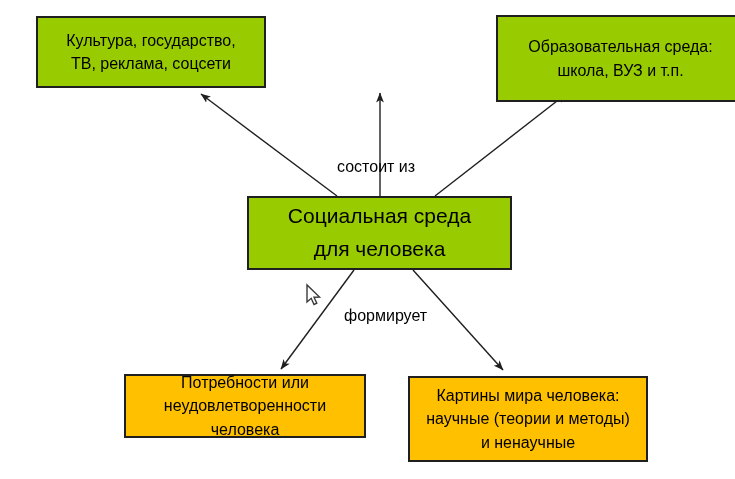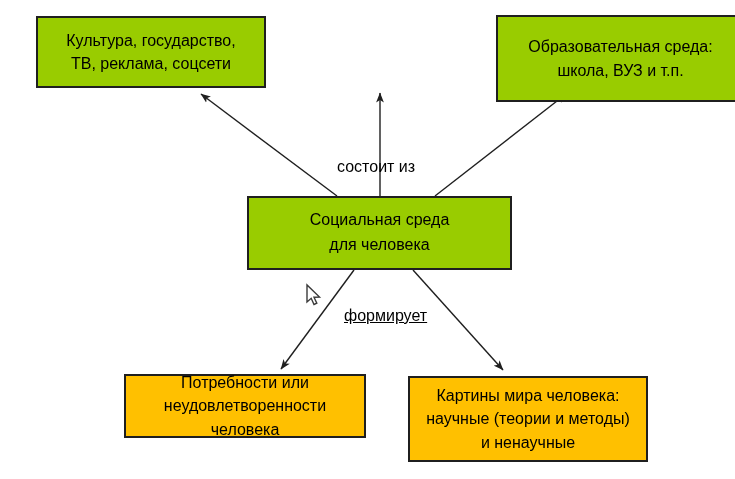--- a/index.html
+++ b/index.html
@@ -29,21 +29,21 @@
     justify-content: center;
     align-items: center;
     text-align: center;
     color: var(--text);
     font-size: 16px;
     line-height: 1.45;
     cursor: default;
   }
   .node.green  { background: var(--green); }
   .node.orange { background: var(--orange); }
-  .node.center-node { font-size: 16px; line-height: 1.55; }
+  .node.center-node { font-size: 21px; line-height: 1.55; }
   .node .line { display: block; white-space: nowrap; }
   .edge-label {
     position: absolute;
     font-size: 16px;
     color: var(--text);
     white-space: nowrap;
   }
   #arrow-layer {
     position: absolute;
     left: 0; top: 0;
@@ -80,21 +80,21 @@
     <span class="line">ТВ, реклама, соцсети</span>
   </div>
 
 
   <div class="node green" style="left:472px; top:15px; width:249px; height:87px;">
     <span class="line">Образовательная среда:</span>
     <span class="line">школа, ВУЗ и т.п.</span>
   </div>
 
   <div class="edge-label" style="left:313px; top:158px;">состоит из</div>
-  <div class="edge-label" style="left:320px; top:307px;text-decoration:underline;">формирует</div>
+  <div class="edge-label" style="left:320px; top:307px;">формирует</div>
 
   <div class="node green center-node" style="left:223px; top:196px; width:265px; height:74px;">
     <span class="line">Социальная среда</span>
     <span class="line">для человека</span>
   </div>
 
   <div class="node orange" style="left:100px; top:374px; width:242px; height:64px;">
     <span class="line">Потребности или</span>
     <span class="line">неудовлетворенности</span>
     <span class="line">человека</span>

